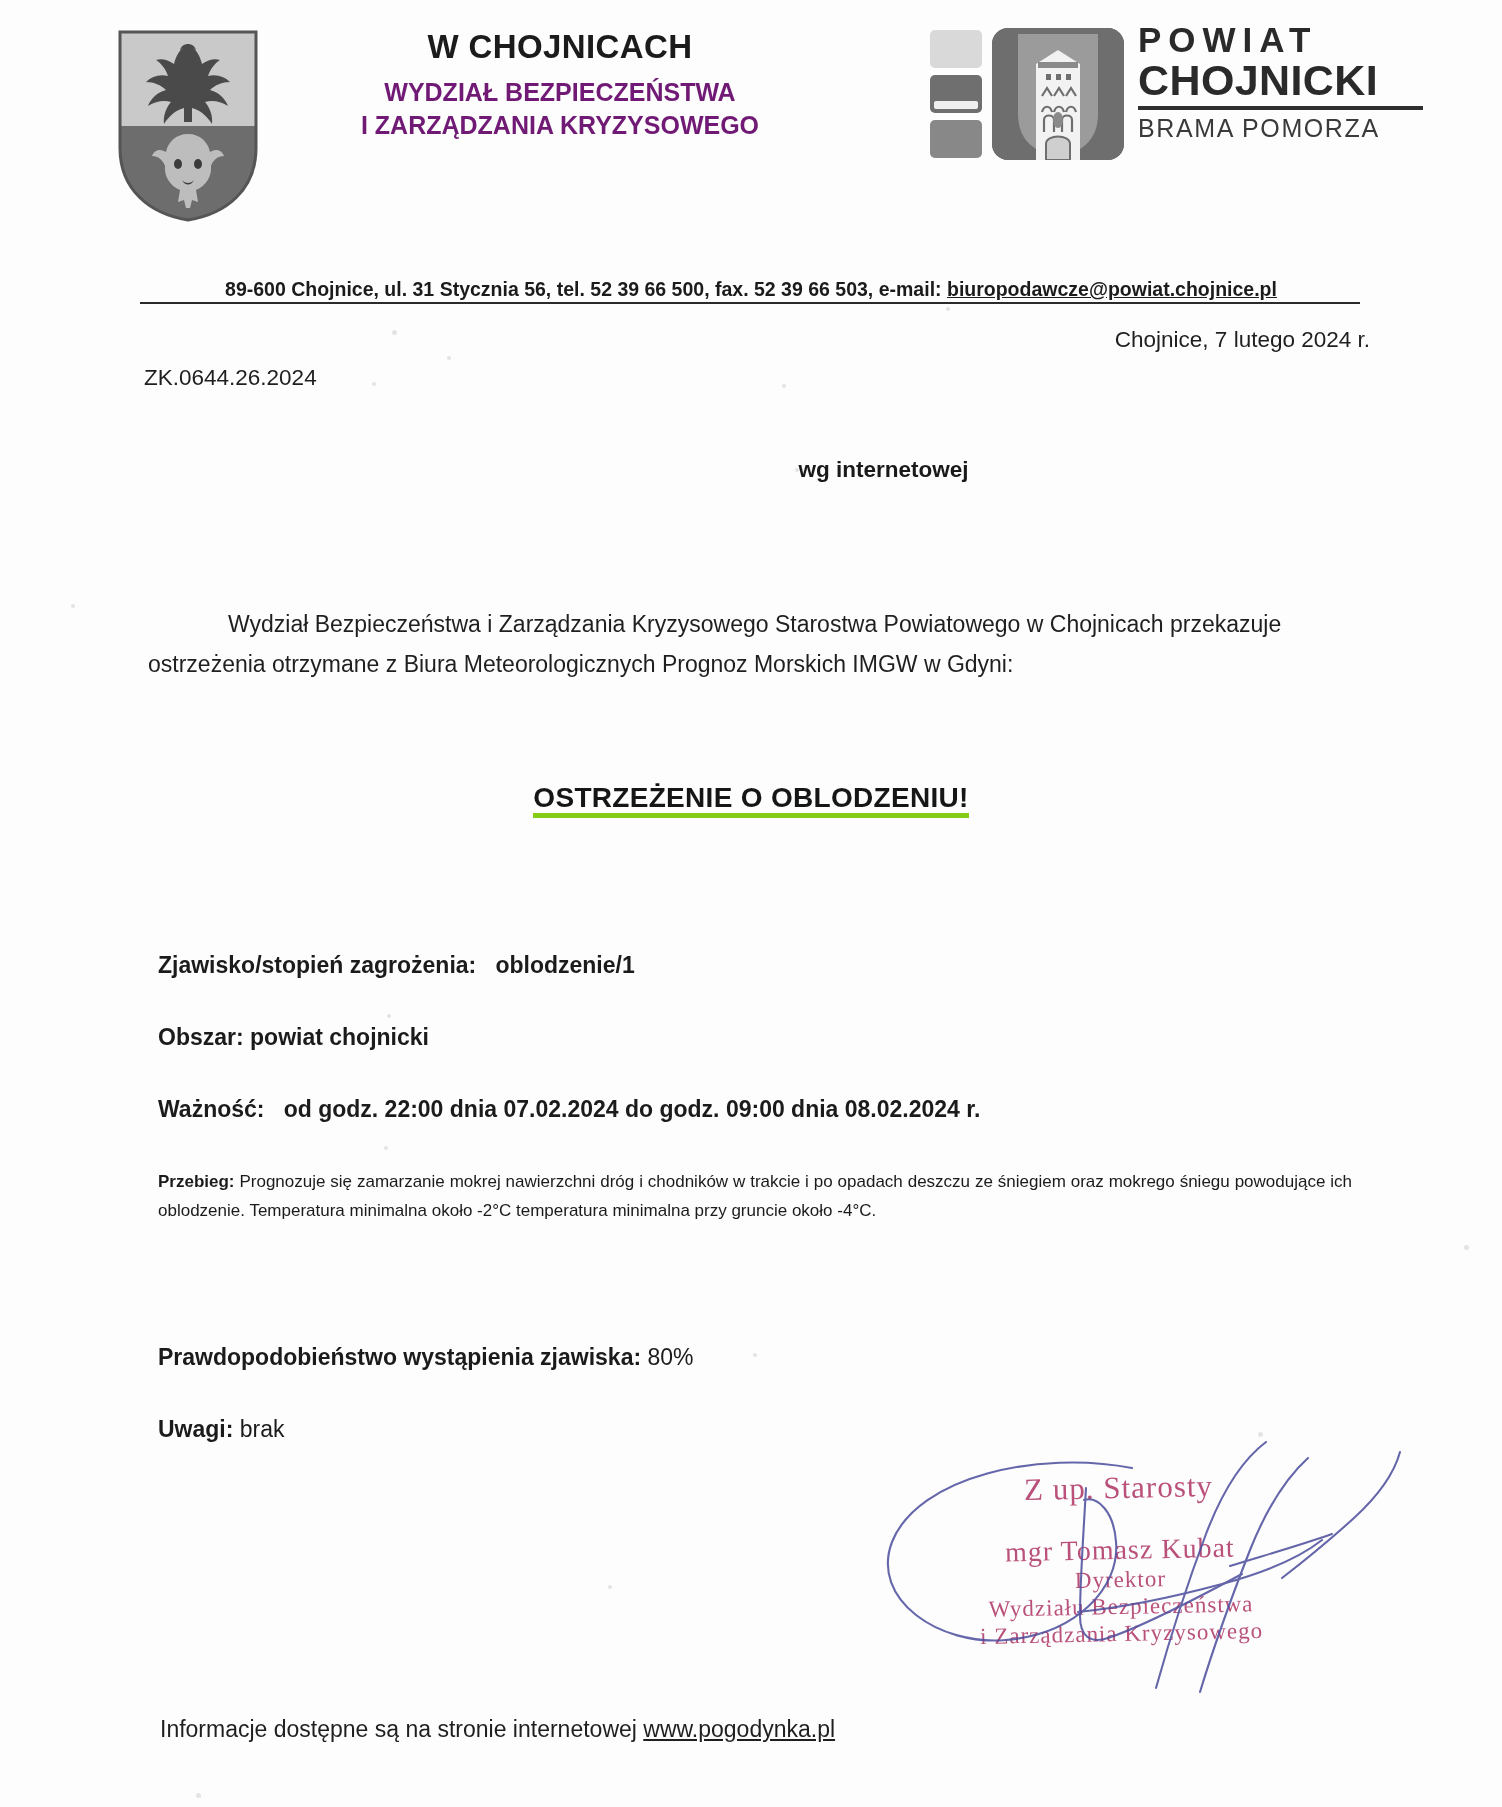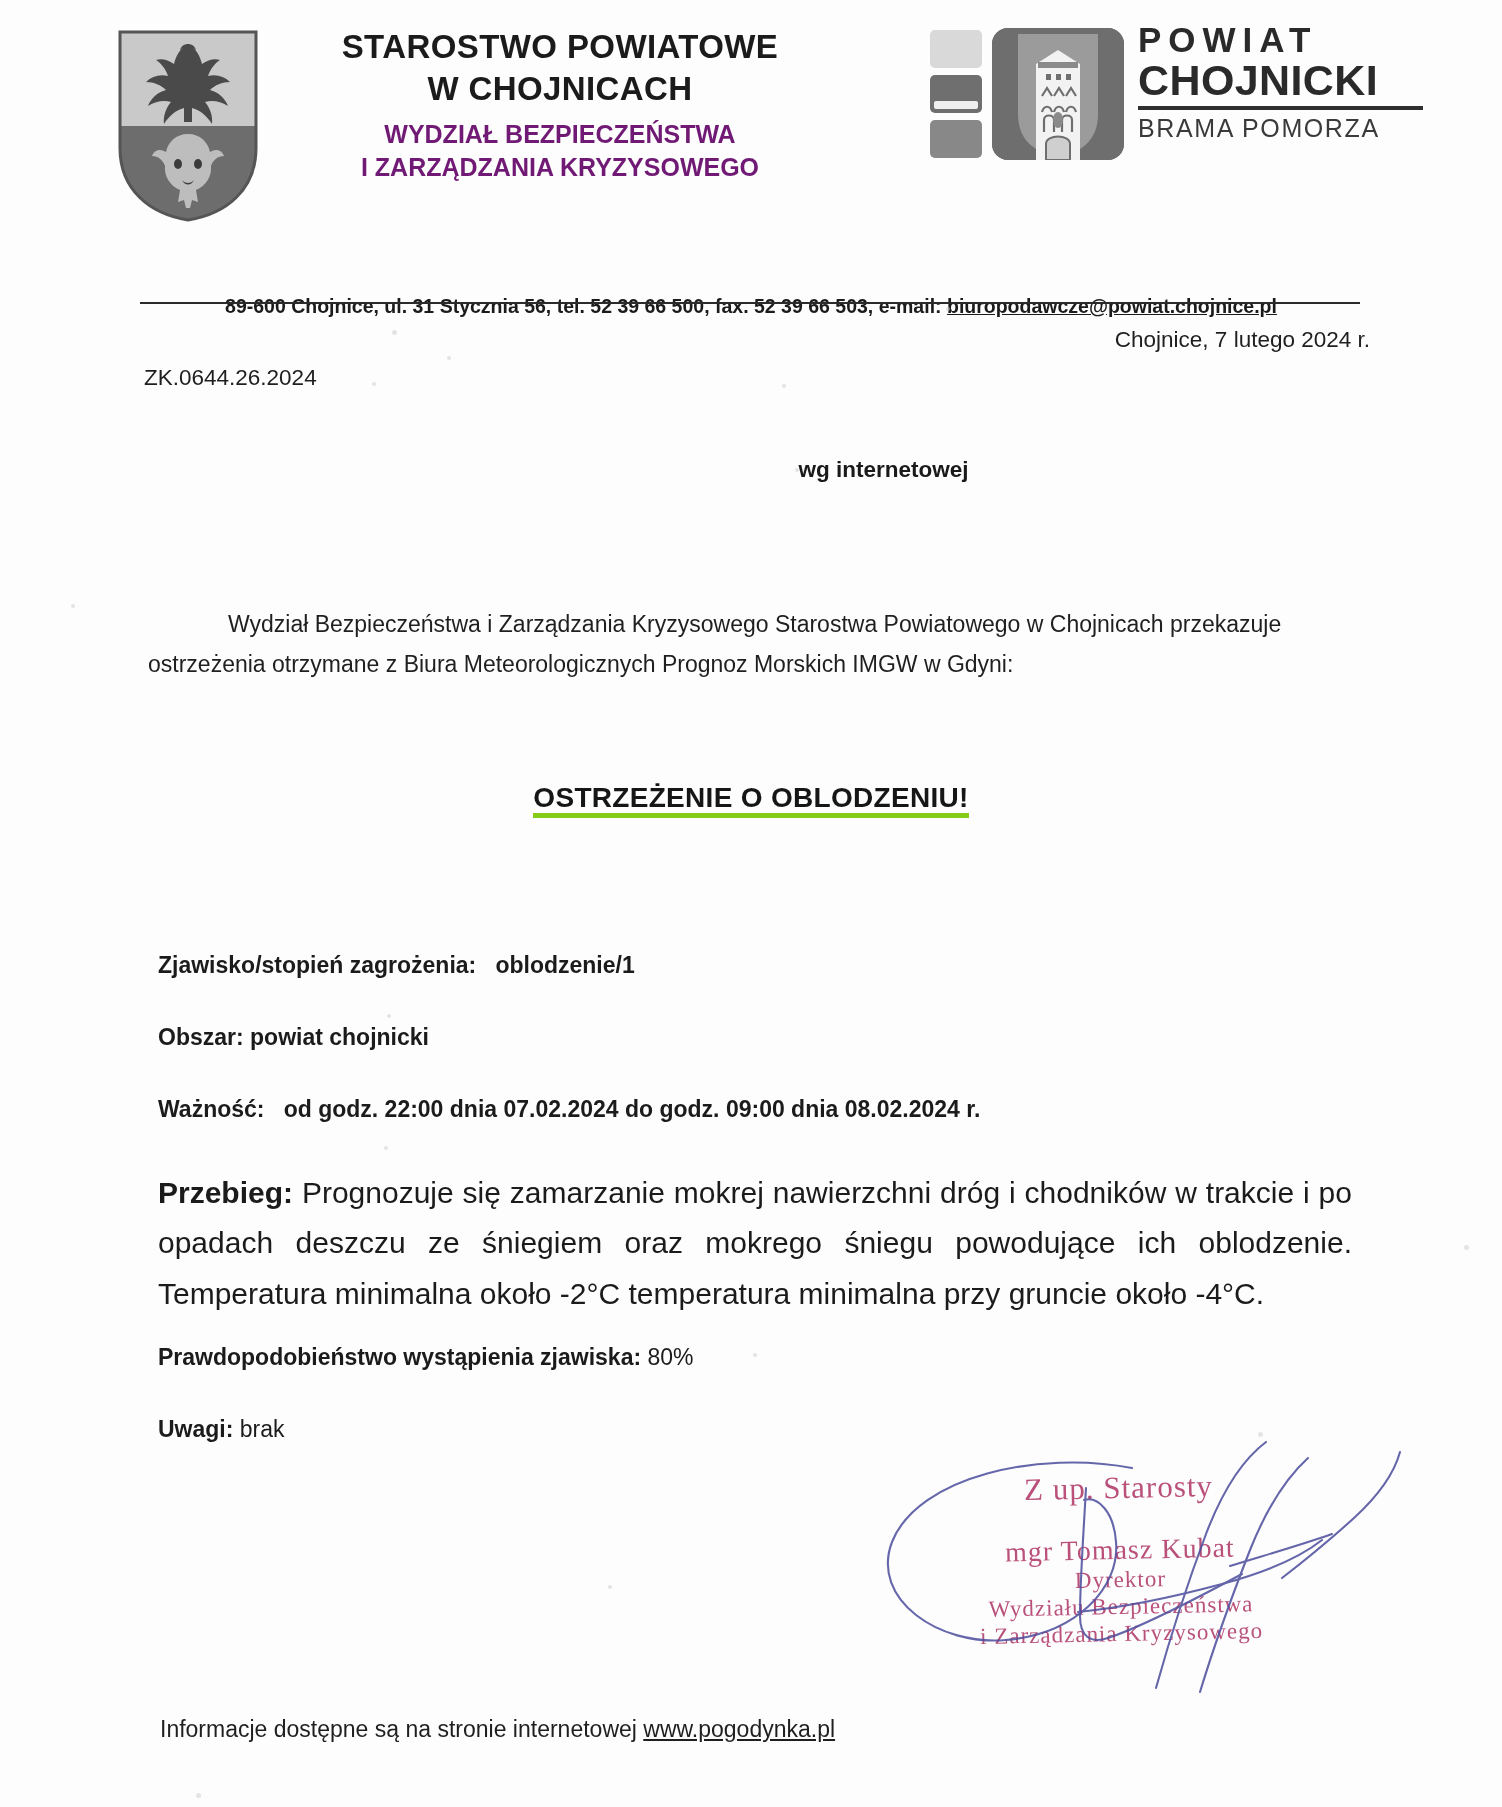--- a/index.html
+++ b/index.html
@@ -134,21 +134,20 @@
     margin-top: 4px;
   }
 
   
   .contact-wrap {
     position: absolute;
     left: 0;
     top: 278px;
     width: 1502px;
     text-align: center;
-    margin-top: 17px;
   }
   .contact-line {
     display: inline-block;
     font-weight: bold;
     font-size: 19.5px;
     color: #1b1b1b;
   }
   .contact-line .mail {
     text-decoration: underline;
   }
@@ -228,21 +227,21 @@
   .field b { font-weight: bold; }
   .f-phenomenon { top: 948px; }
   .f-area       { top: 1020px; }
   .f-validity   { top: 1092px; }
 
   .f-course {
     position: absolute;
     left: 158px;
     top: 1168px;
     width: 1194px;
-    font-size: 30px;
+    font-size: 17px;
     line-height: 1.68;
     color: #1b1b1b;
     text-align: justify;
   }
   .f-course b { font-weight: bold; }
 
   .f-probability { top: 1340px; }
   .f-remarks     { top: 1412px; }
 
   
@@ -336,21 +335,20 @@
             <ellipse cx="80" cy="134" rx="4" ry="5"></ellipse>
             <path d="M64,150 C67,154 73,154 76,150 C73,156 67,156 64,150 Z"></path>
           </g>
         </g>
         <path d="M2,2 H138 V118 C138,160 108,184 70,190 C32,184 2,160 2,118 Z" fill="none" stroke="#555555" stroke-width="3"></path>
       </svg>
     </div>
 
     <div class="org-block">
       <div class="org-title">
-        <div>STAROSTWO POWIATOWE</div>
         <div>W CHOJNICACH</div>
       </div>
       <div class="org-sub">
         <div>WYDZIAŁ BEZPIECZEŃSTWA</div>
         <div>I ZARZĄDZANIA KRYZYSOWEGO</div>
       </div>
     </div>
 
     <div class="logo-block">
       <div class="logo-bars">

